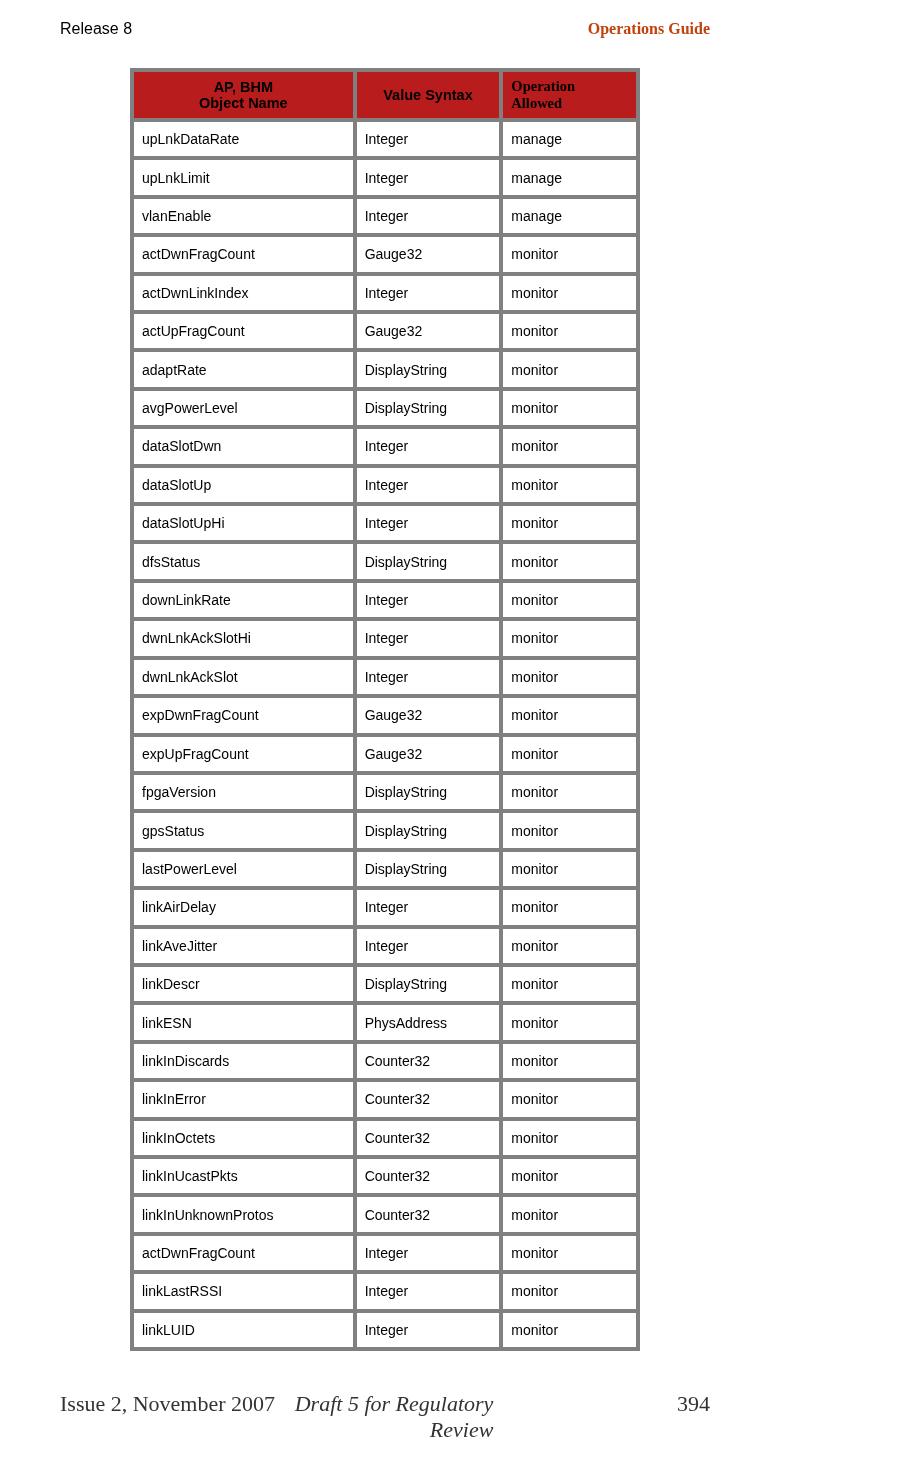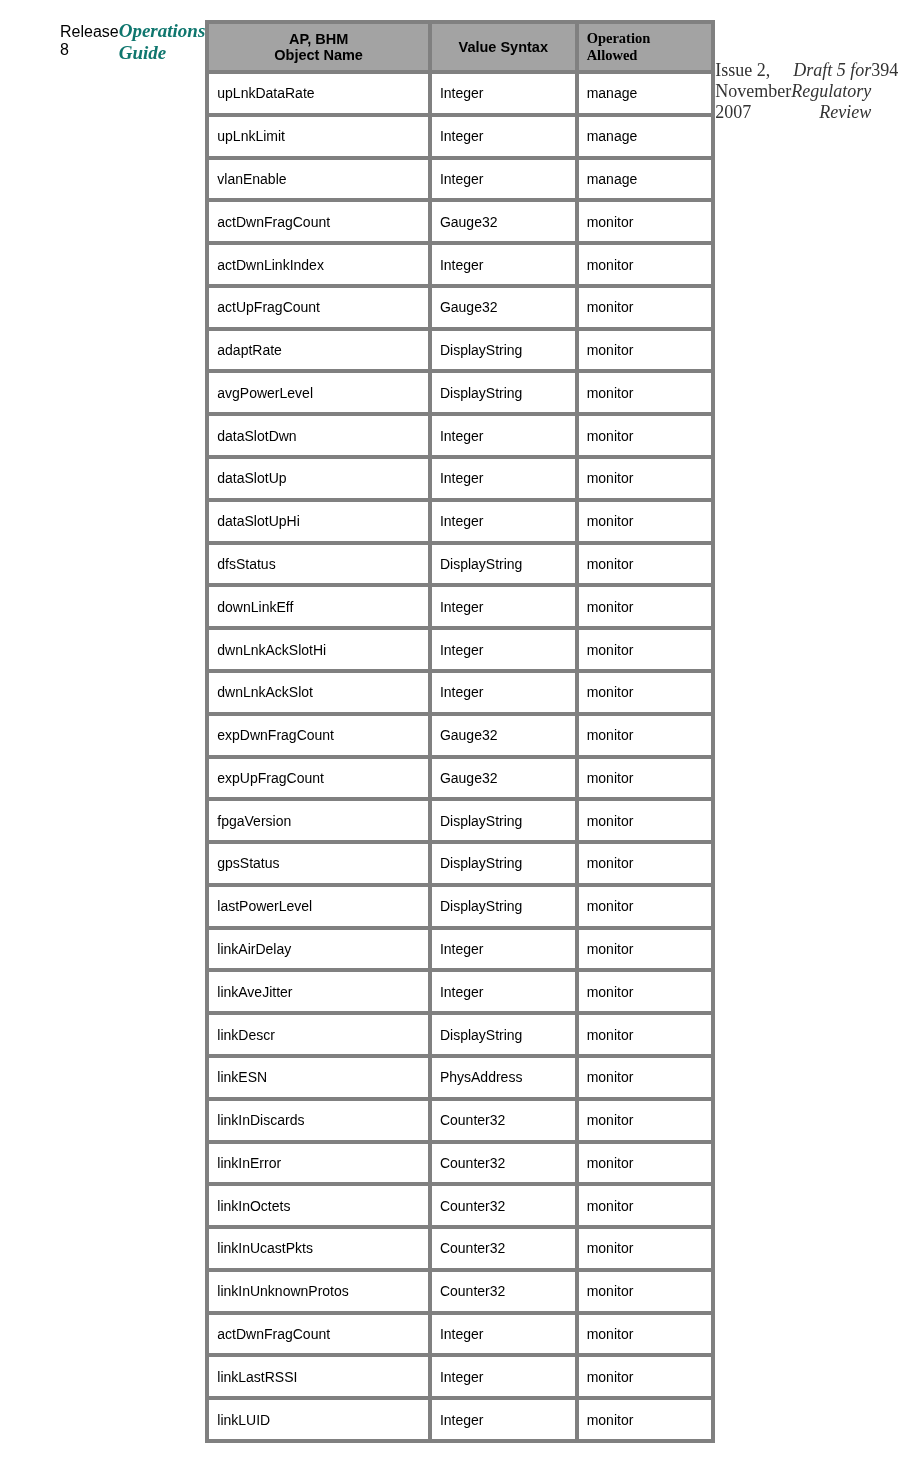--- a/index.html
+++ b/index.html
@@ -8,49 +8,48 @@
     padding: 0;
     background: #ffffff;
     font-family: Arial, Helvetica, sans-serif;
     width: 899px;
   }
   .page {
     width: 770px;
     min-height: 1473px;
     padding: 20px 60px 30px 60px;
     display: flex;
-    flex-direction: row;
+    flex-direction: column;
   }
   .header {
     display: flex;
     justify-content: space-between;
     align-items: baseline;
     margin-bottom: 30px;
   }
   .header-right {
     font-family: "Palatino Linotype", Palatino, serif;
-    font-style: italic;
     font-weight: bold;
-    font-size: 19px;
-    color: #0f766e;
+    font-size: 16px;
+    color: #c2410c;
   }
   .content {
     flex: 1;
     display: flex;
     justify-content: center;
   }
   table.data-table {
     border-collapse: separate;
     border-spacing: 0;
     width: 510px;
     border: 2px solid #808080;
     background: #808080;
   }
   table.data-table th {
-    background: #a3a3a3;
+    background: #b91c1c;
     font-weight: bold;
     font-size: 14.5px;
     text-align: left;
     padding: 6px 8px;
     border: 2px solid #808080;
     color: #000;
     vertical-align: middle;
   }
   table.data-table th.center { text-align: center; }
   table.data-table td {
@@ -62,21 +61,21 @@
   }
   .col-name { width: 44%; }
   .col-syntax { width: 29%; }
   .col-op { width: 27%; font-family: Liberation Serif, serif; }
   .footer {
     display: flex;
     justify-content: space-between;
     align-items: baseline;
     margin-top: 40px;
     font-family: "Palatino Linotype", Palatino, serif;
-    font-size: 18px;
+    font-size: 22px;
     color: #333;
   }
   .footer-center { text-align: right; flex: 1; font-style: italic; }
   .footer-left { flex: 1; text-align: left; }
   .footer-right { flex: 1; text-align: right; }
 </style>
 </head>
 <body>
 
 <div class="page">
@@ -158,21 +157,21 @@
             <td>dataSlotUpHi</td>
             <td>Integer</td>
             <td>monitor</td>
           </tr>
           <tr>
             <td>dfsStatus</td>
             <td>DisplayString</td>
             <td>monitor</td>
           </tr>
           <tr>
-            <td>downLinkEff</td>
+            <td>downLinkRate</td>
             <td>Integer</td>
             <td>monitor</td>
           </tr>
           <tr>
             <td>dwnLnkAckSlotHi</td>
             <td>Integer</td>
             <td>monitor</td>
           </tr>
           <tr>
             <td>dwnLnkAckSlot</td>

